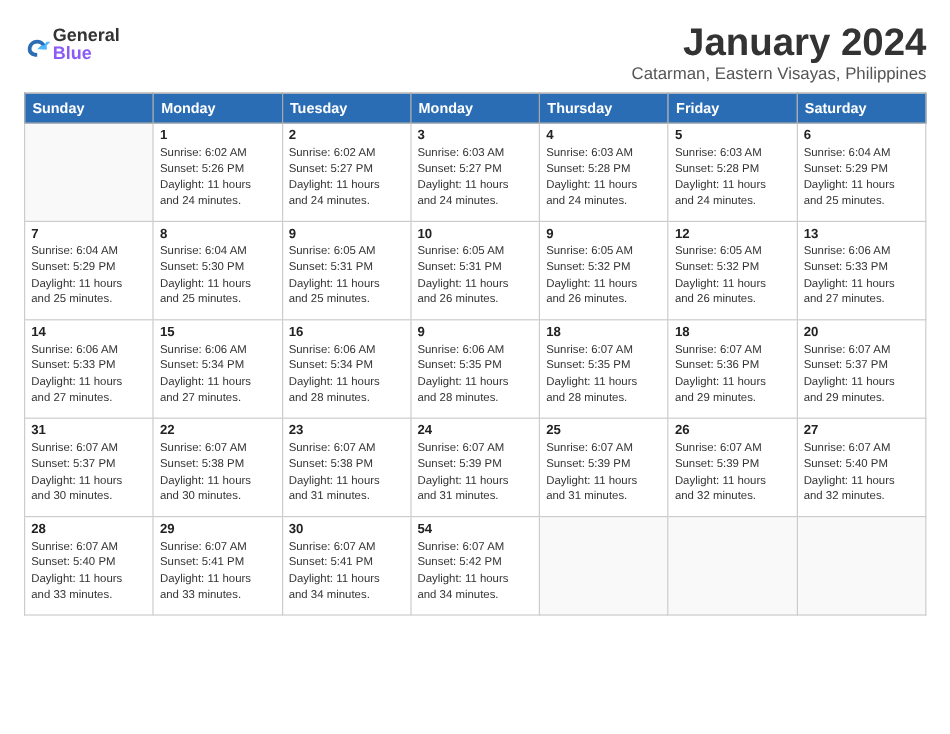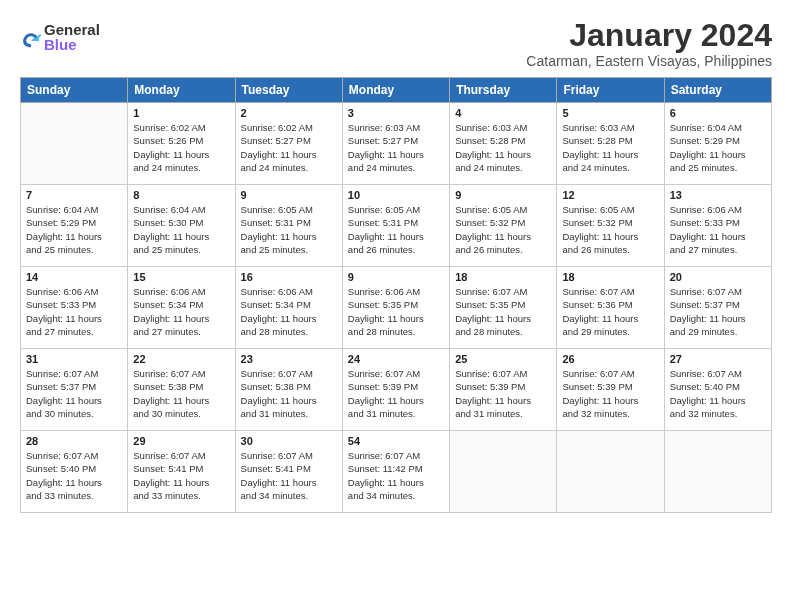--- a/index.html
+++ b/index.html
@@ -412,21 +412,21 @@
               <span style="display: block;">Sunrise: 6:07 AM</span>
               <span style="display: block;">Sunset: 5:41 PM</span>
               <span style="display: block;">Daylight: 11 hours</span>
               <span style="display: block;">and 34 minutes.</span>
             </div>
           </td>
           <td>
             <span class="day-num">54</span>
             <div class="day-info">
               <span style="display: block;">Sunrise: 6:07 AM</span>
-              <span style="display: block;">Sunset: 11:42 PM</span>
+              <span style="display: block;">Sunset: 5:42 PM</span>
               <span style="display: block;">Daylight: 11 hours</span>
               <span style="display: block;">and 34 minutes.</span>
             </div>
           </td>
           <td class="empty"></td>
           <td class="empty"></td>
           <td class="empty"></td>
         </tr>
       </tbody>
   </table>

